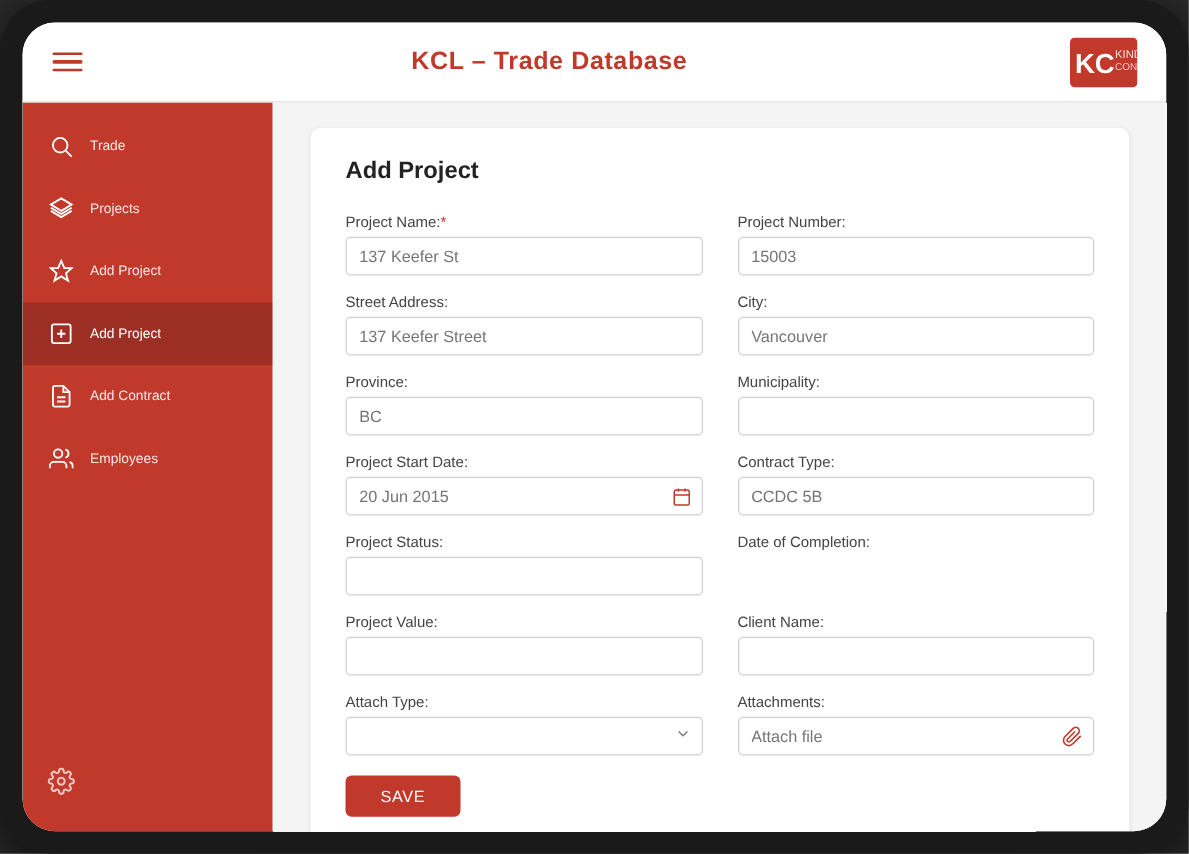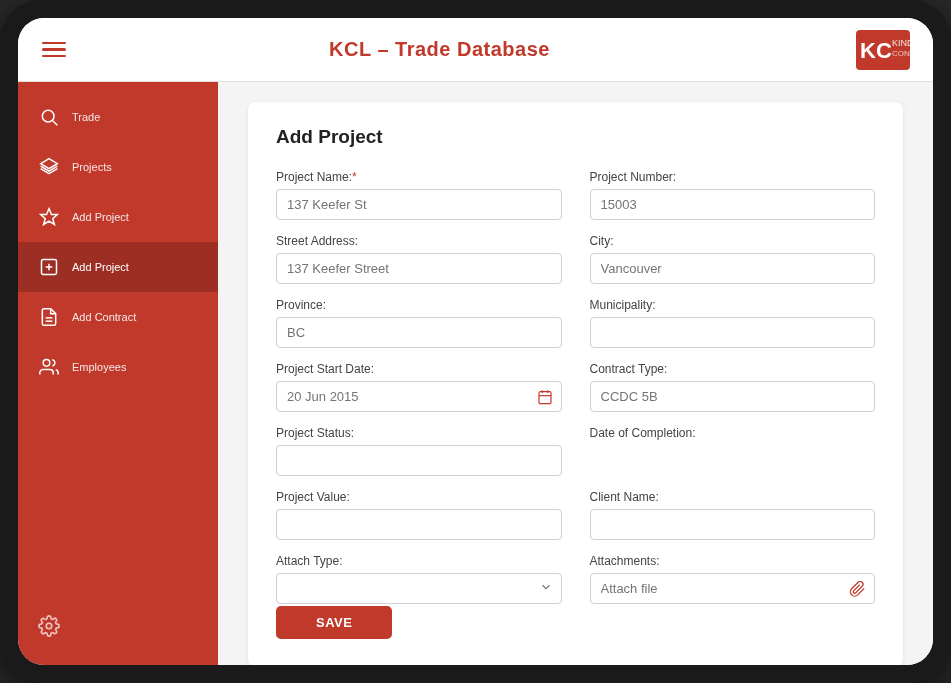--- a/index.html
+++ b/index.html
@@ -230,26 +230,26 @@
       height: 14px;
       fill: none;
       stroke: #777;
       stroke-width: 2;
     }
     .save-btn {
       background: #c0392b;
       color: #fff;
       border: none;
       border-radius: 5px;
-      padding: 9px 40px;
+      padding: 9px 28px;
       font-size: 13px;
-      font-weight: 700;
+      font-weight: 400;
       letter-spacing: 0.5px;
       cursor: pointer;
-      margin-top: 2px;
+      margin-top: 16px;
     }
     .attach-input-wrapper {
       position: relative;
       display: flex;
       align-items: center;
       justify-content: flex-end;
     }
     .attach-input-wrapper .form-input {
       padding-right: 34px;
       color: #aaa;

